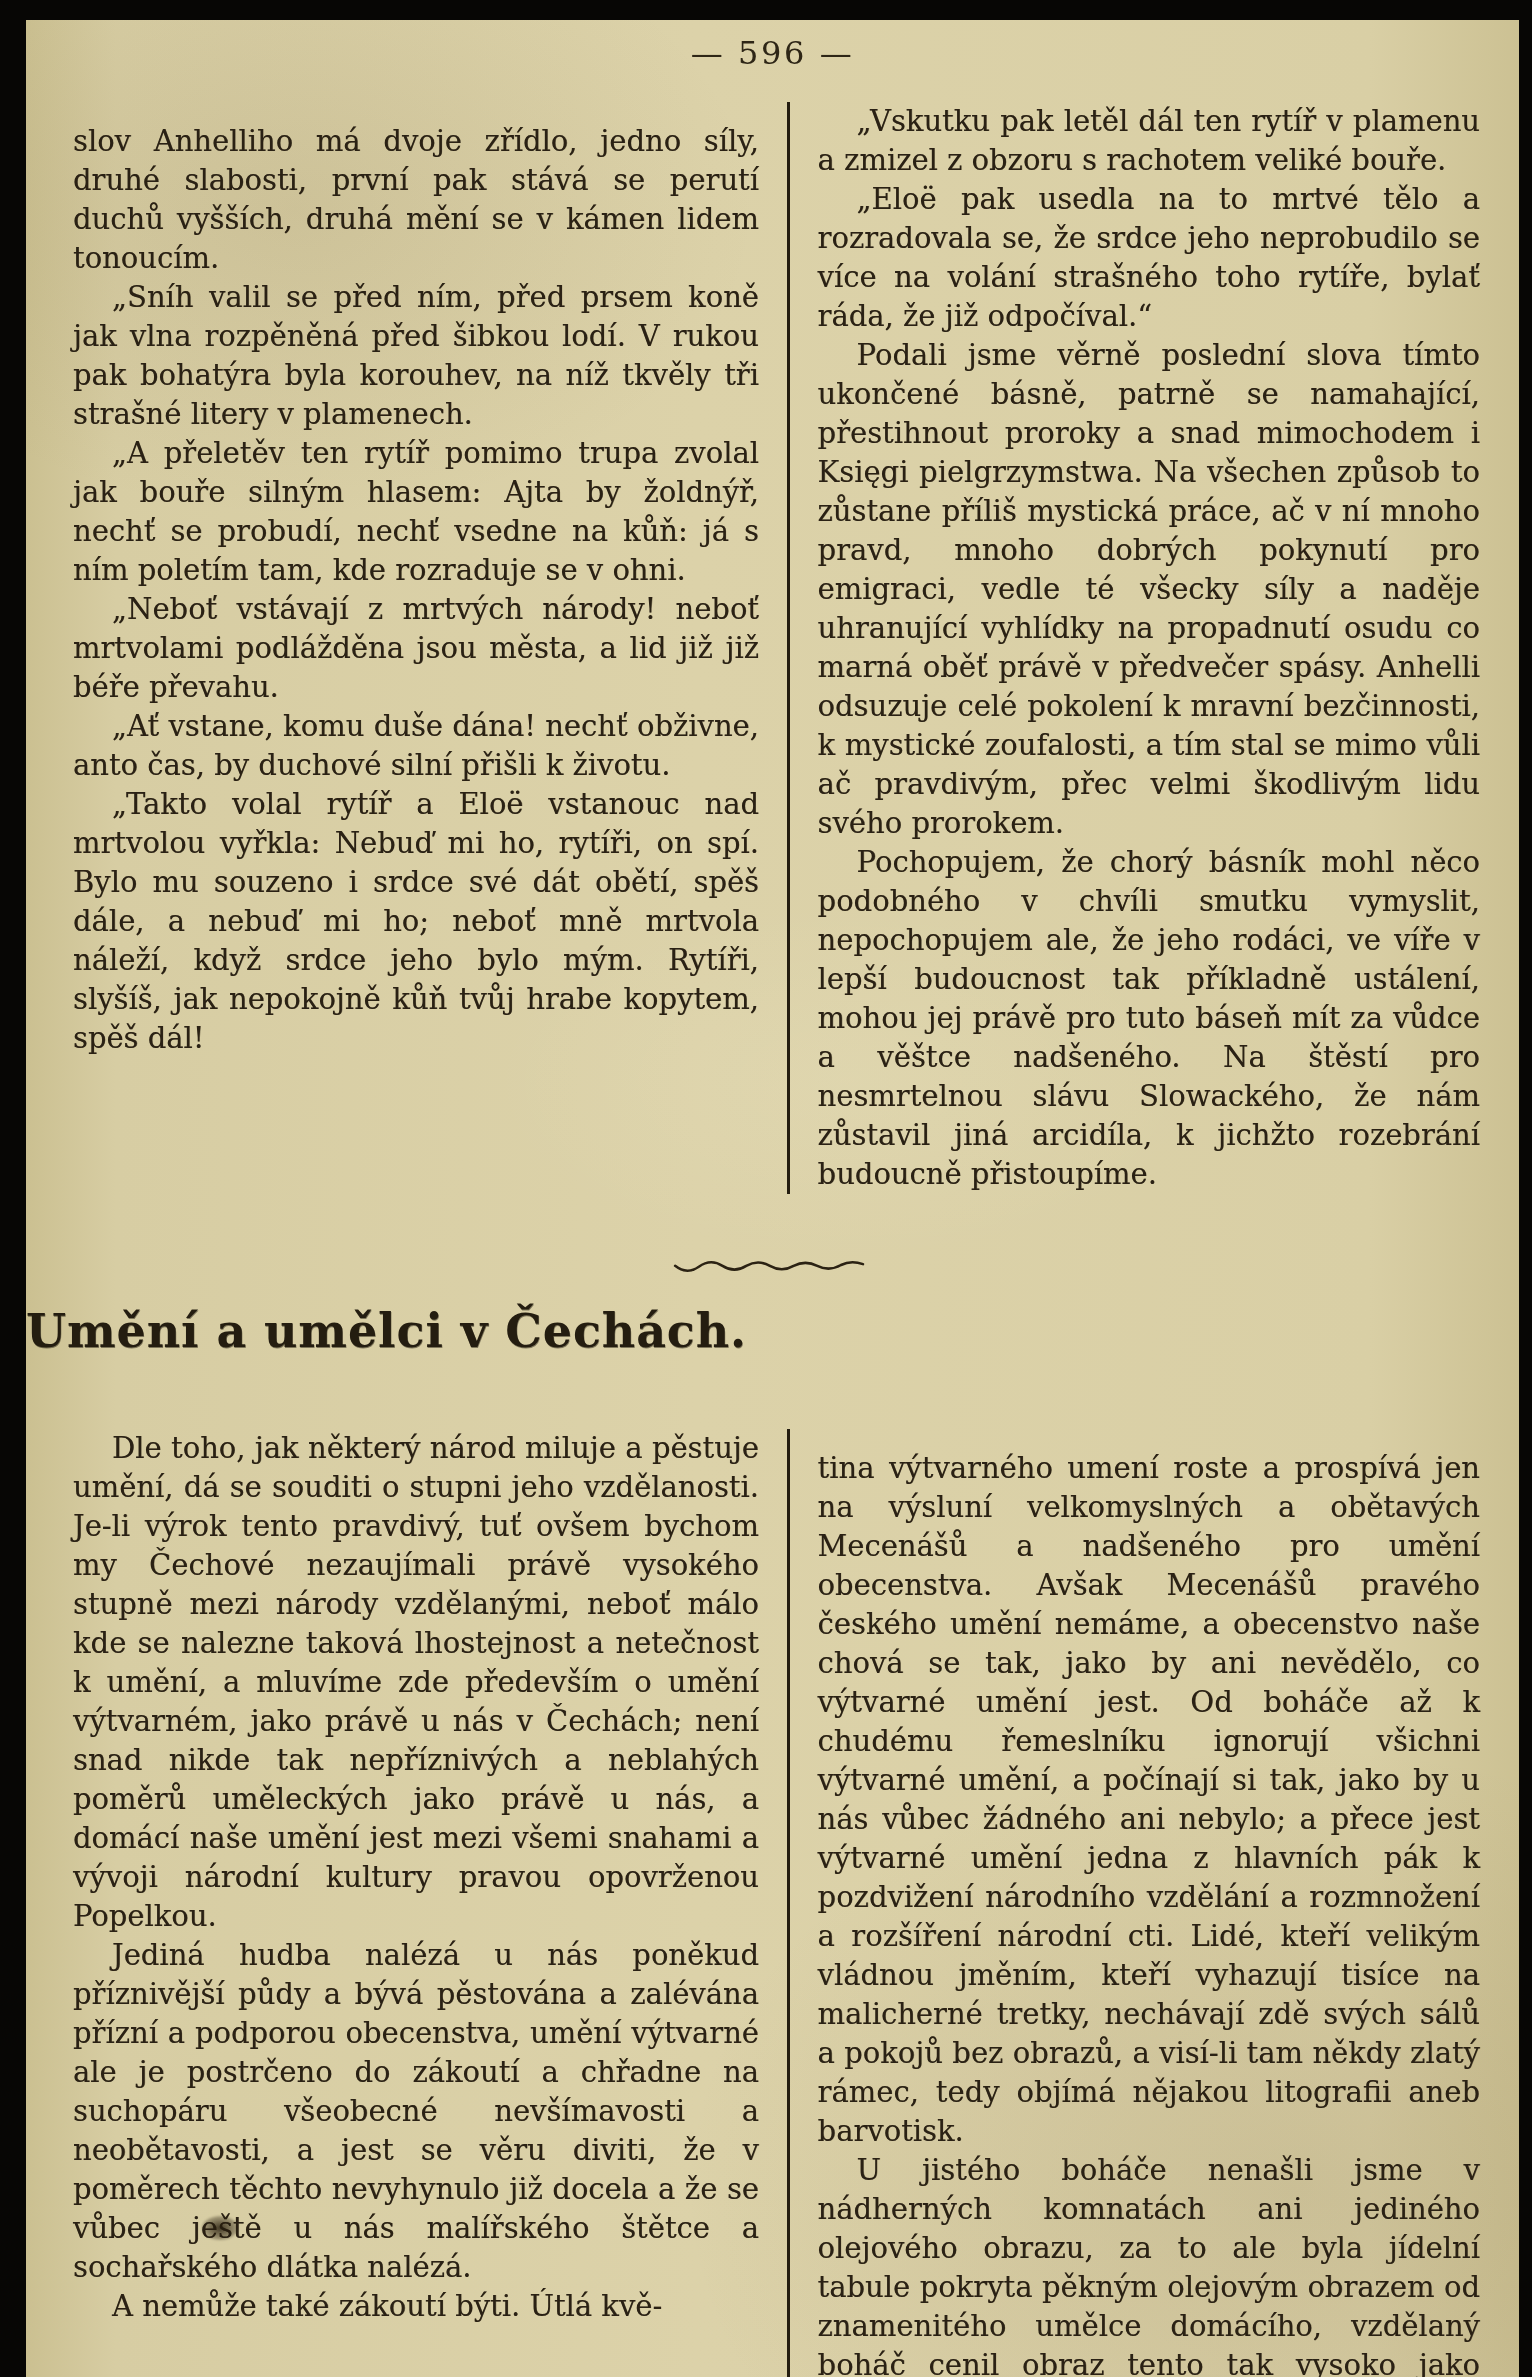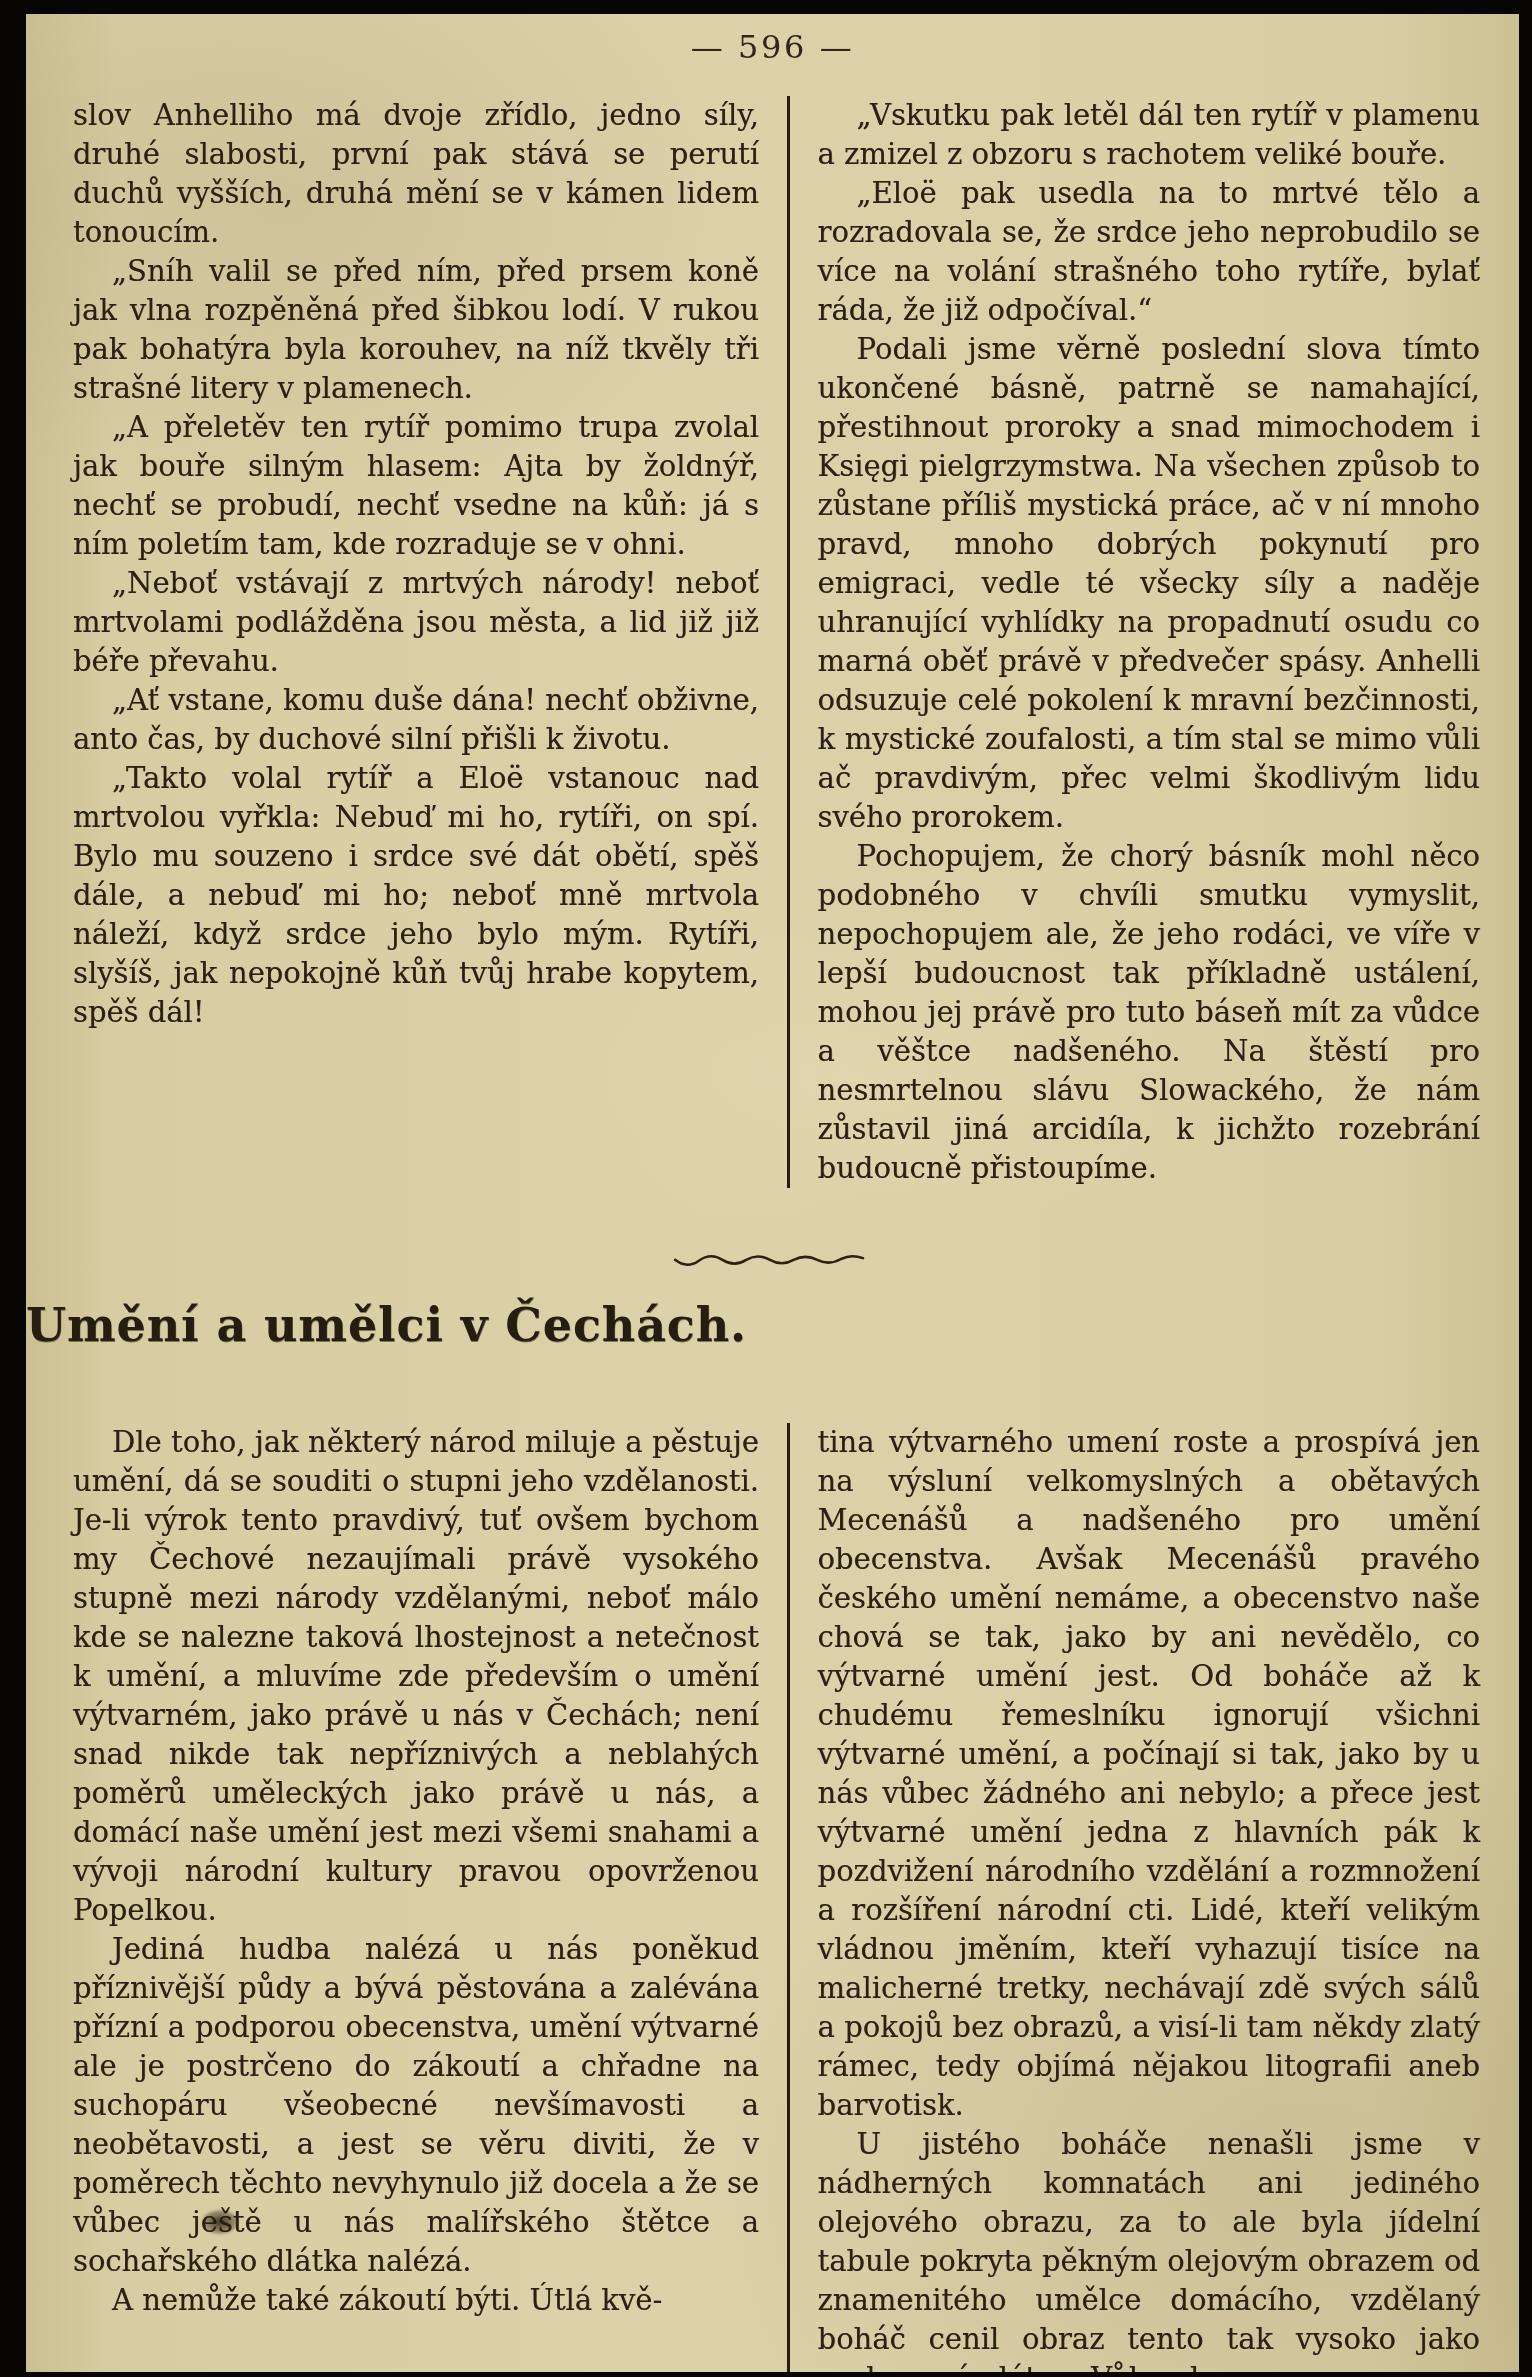--- a/index.html
+++ b/index.html
@@ -11,21 +11,21 @@
   .scan {
     position: relative;
     width: 1532px;
     height: 2377px;
     background: #070605;
     overflow: hidden;
   }
   .paper {
     position: absolute;
     left: 26px;
-    top: 14px;
+    top: 20px;
     width: 1493px;
     height: 2358px;
     overflow: hidden;
     color: #2a2114;
     background:
       radial-gradient(ellipse 772px 515px at 18% 8%, rgba(120,100,60,0.12), transparent 60%),
       radial-gradient(ellipse 944px 686px at 85% 92%, rgba(110,88,52,0.14), transparent 65%),
       radial-gradient(ellipse 515px 257px at 55% 45%, rgba(255,250,225,0.10), transparent 70%),
       linear-gradient(90deg, #cbc091 0%, #d7cda3 6%, #dcd2a9 45%, #d9cfa5 90%, #ccc193 100%);
   }
@@ -53,21 +53,21 @@
     background: #241d10;
     width: 2.6px;
   }
   .para {
     font-size: 29px;
     line-height: 39px;
     text-align: justify;
     text-indent: 39px;
     text-shadow: 0.3px 0.3px 0.4px rgba(40,30,16,0.45);
   }
-  .para.noindent { text-indent: 0; }
+  .para.noindent { text-indent: 0; margin-top: 20px; }
   .squiggle {
     position: absolute;
     top: 1234px;
     left: 50%;
     transform: translateX(-52%);
   }
   .heading {
     position: absolute;
     top: 1284px;
     left: 0;

